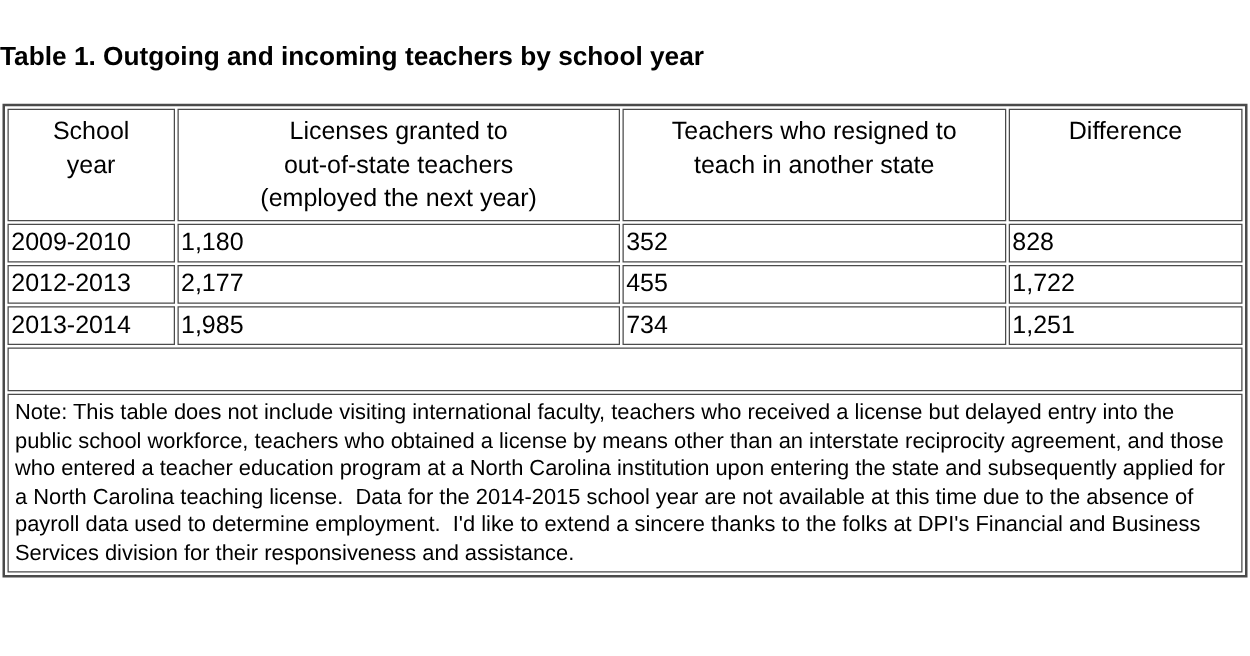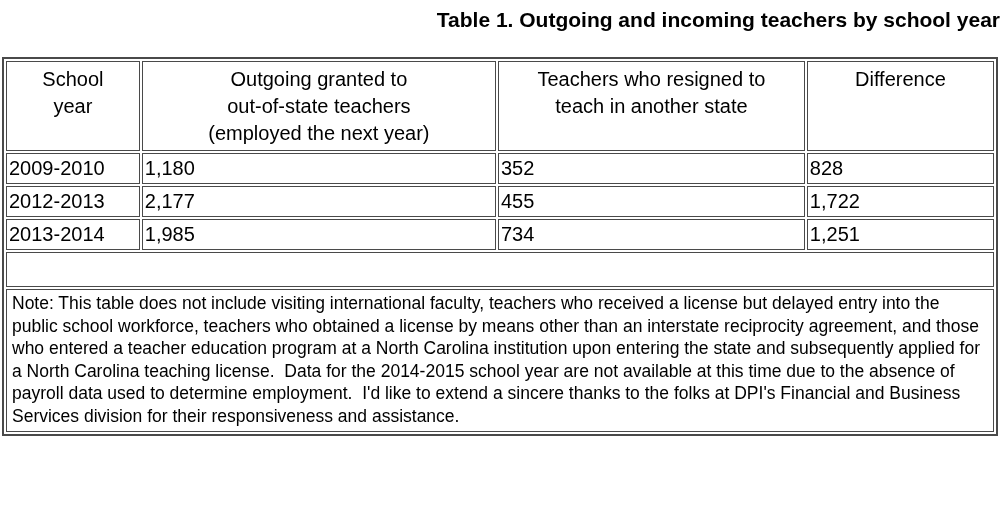--- a/index.html
+++ b/index.html
@@ -9,25 +9,26 @@
   }
   body {
     width: 1000px;
     height: 525px;
     overflow: hidden;
     font-family: "Liberation Sans", "DejaVu Sans", sans-serif;
     color: #000000;
   }
   .doc-title {
     padding-top: 7px;
-    text-align: right;
+    text-align: left;
     font-size: 21px;
     font-weight: bold;
     line-height: 26px;
     letter-spacing: 0px;
+    margin-top: 26px;
   }
   table.data-table {
     margin: 24px 2px 0 2px;
     width: 996px;
     table-layout: fixed;
     border-collapse: separate;
     border-spacing: 2px;
     border: 2px solid #4a4a4a;
     background: #ffffff;
   }
@@ -80,21 +81,21 @@
     <colgroup>
       <col class="c1">
         <col class="c2">
         <col class="c3">
         <col class="c4">
     </colgroup>
     <thead>
       <tr>
         <th>School
 year</th>
-        <th>Outgoing granted to
+        <th>Licenses granted to
 out-of-state teachers
 (employed the next year)</th>
         <th>Teachers who resigned to
 teach in another state</th>
         <th>Difference</th>
       </tr>
     </thead>
     <tbody>
       <tr>
         <td class="cell">2009-2010</td>

